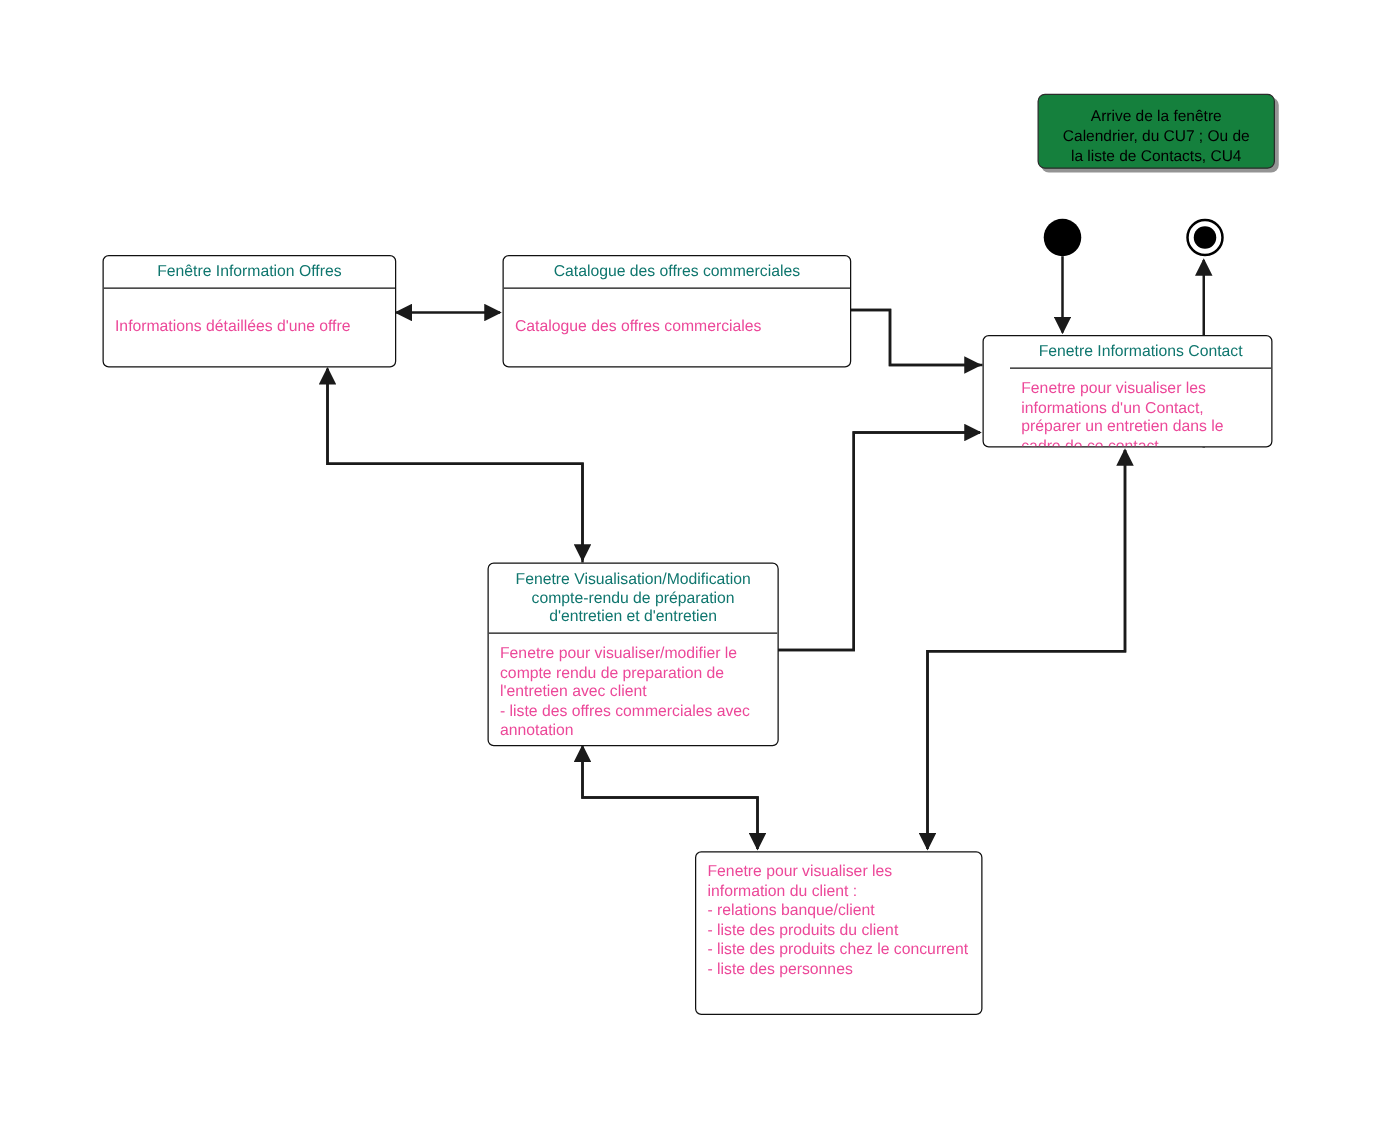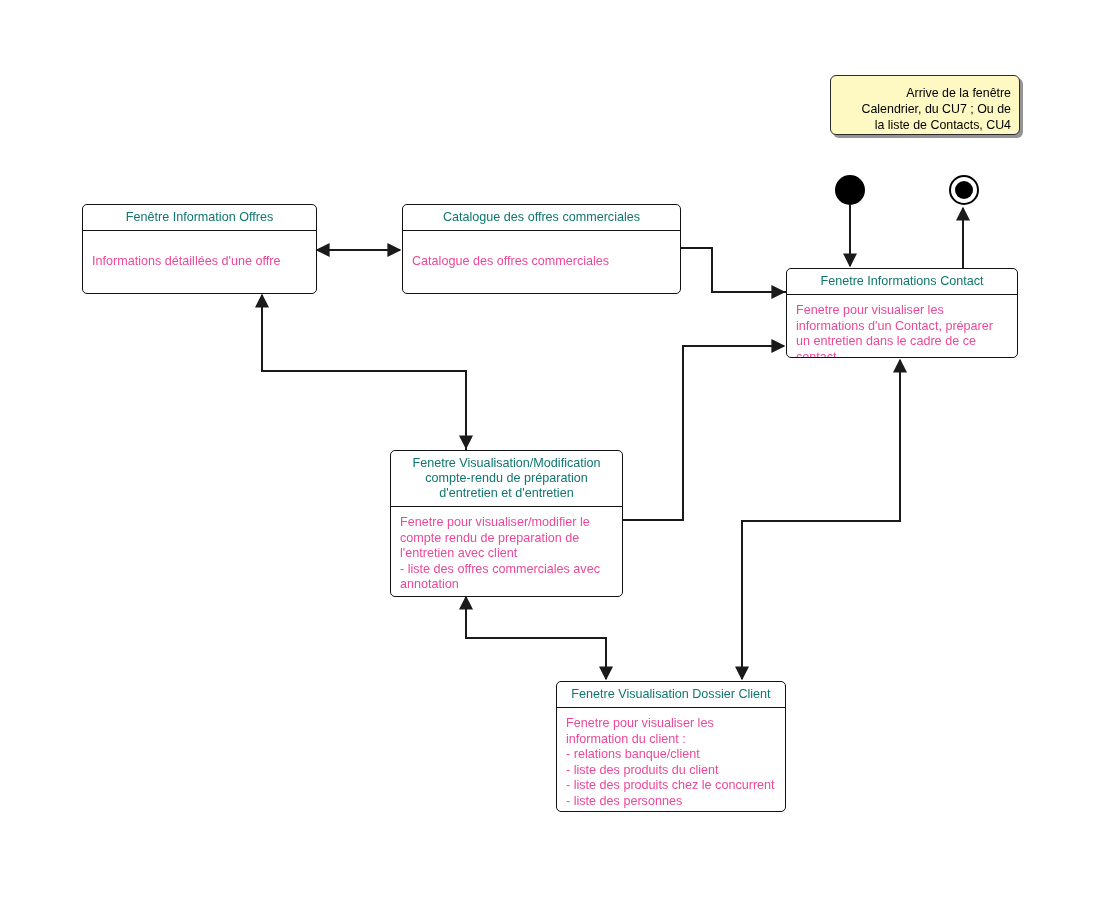--- a/index.html
+++ b/index.html
@@ -56,25 +56,25 @@
     padding: 8px 9px 8px 9px;
     white-space: pre-line;
   }
   .node-body.centered-single {
     display: flex;
     align-items: center;
   }
   .note-box {
     position: absolute;
     box-sizing: border-box;
-    background: #fef9c3;
+    background: #15803d;
     border: 1.6px solid #2b2b2b;
     border-radius: 6px;
     box-shadow: 3px 3px 0 0 rgba(60,60,60,0.55);
-    text-align: right;
+    text-align: center;
     font-size: 12.4px;
     line-height: 16px;
     color: #000000;
     padding: 9px 8px;
     white-space: pre-line;
   }
   .state-initial {
     position: absolute;
     border-radius: 50%;
     background: #000000;
@@ -143,33 +143,32 @@
   <div class="node-box" style="left:82px; top:204px; width:235px; height:90px;">
     <div class="node-title">Fenêtre Information Offres</div>
     <div class="node-body centered-single" style="height:62px;">Informations détaillées d'une offre</div>
   </div>
 
   <div class="node-box" style="left:402px; top:204px; width:279px; height:90px;">
     <div class="node-title">Catalogue des offres commerciales</div>
     <div class="node-body centered-single" style="height:62px;">Catalogue des offres commerciales</div>
   </div>
 
-  <div class="node-box" style="left:786px; top:268px; width:232px; height:90px;">
+  <div class="node-box" style="left:786px; top:268px; width:232px; height:90px;padding-left:21px;">
     <div class="node-title">Fenetre Informations Contact</div>
     <div class="node-body">Fenetre pour visualiser les informations d'un Contact, préparer un entretien dans le cadre de ce contact, ...</div>
   </div>
 
   <div class="node-box" style="left:350px; top:450px; width:233px; height:147px;margin-left:40px;">
     <div class="node-title">Fenetre Visualisation/Modification compte-rendu de préparation d'entretien et d'entretien</div>
     <div class="node-body">Fenetre pour visualiser/modifier le compte rendu de preparation de l'entretien avec client
  - liste des offres commerciales avec annotation</div>
   </div>
 
   <div class="node-box" style="left:556px; top:681px; width:230px; height:131px;">
-    <div class="node-title">Fenetre Visualisation Dossier Client</div>
     <div class="node-body">Fenetre pour visualiser les information du client :
  - relations banque/client
  - liste des produits du client
  - liste des produits chez le concurrent
  - liste des personnes</div>
   </div>
 
 </div>
 
 </body></html>

